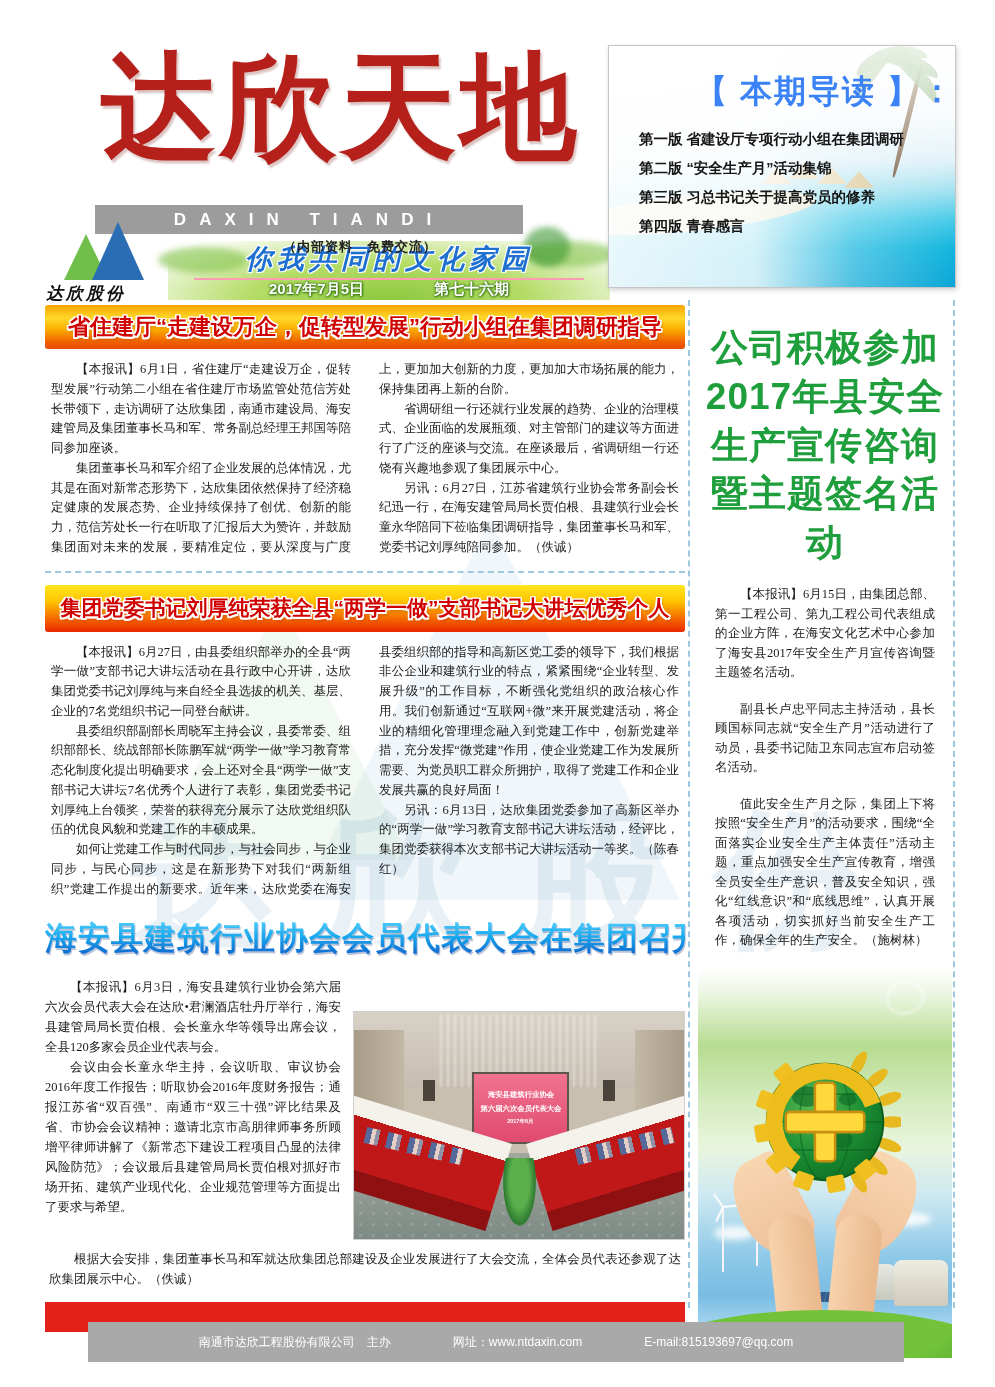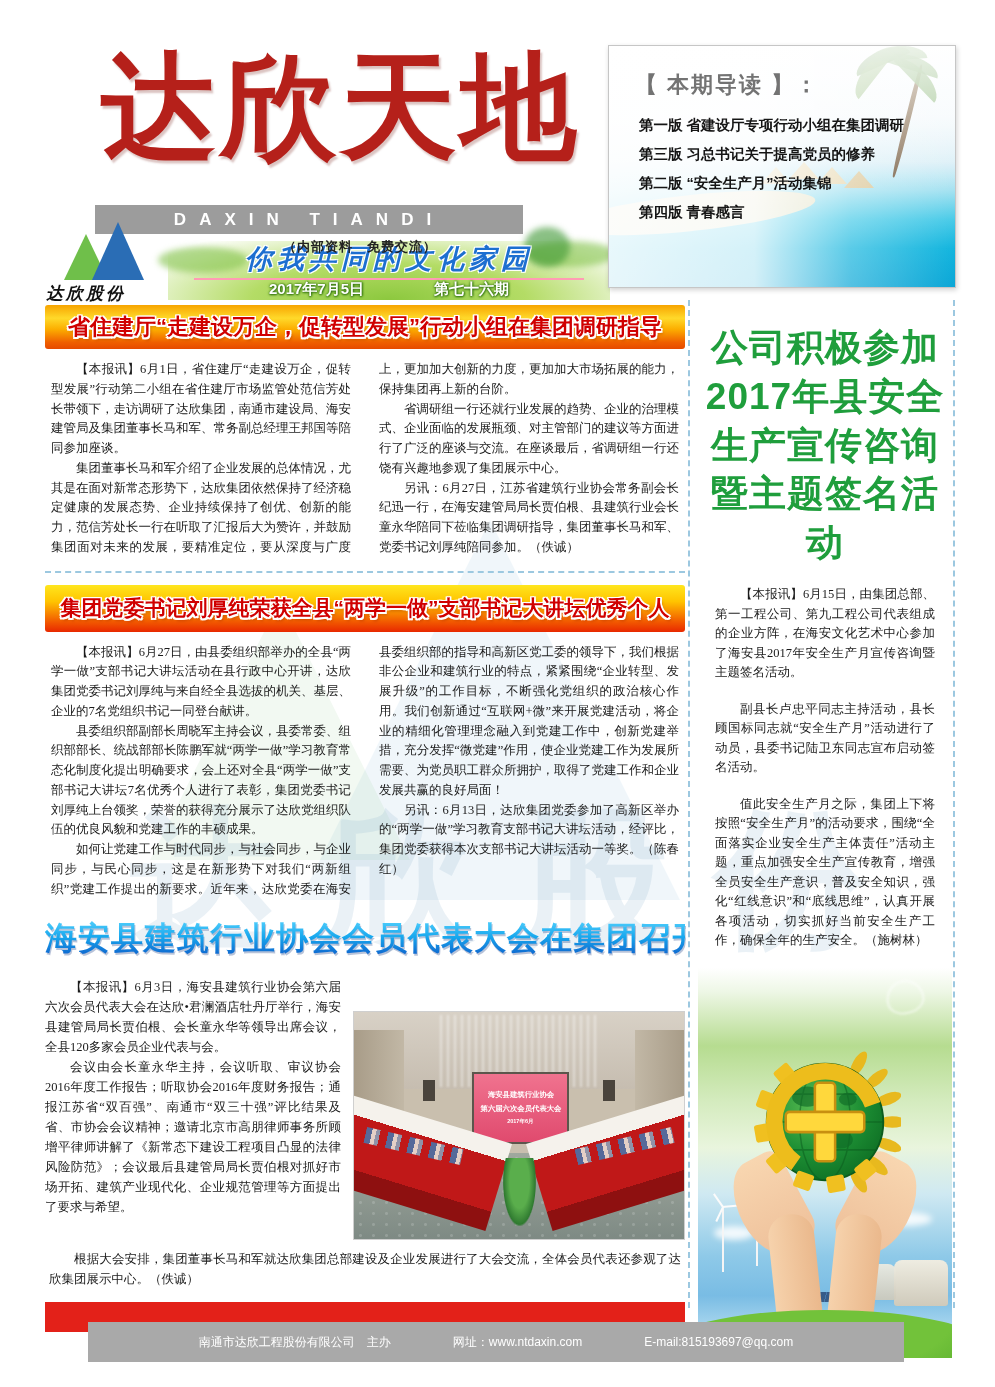--- a/index.html
+++ b/index.html
@@ -49,21 +49,21 @@
   .h1{left:44%;top:50%;} .h2{left:52%;top:48%;} .h3{left:60%;top:50%;} .h4{left:68%;top:52%;border-bottom-color:#dcc89a;}
   .bh-trunk{position:absolute;right:13%;top:7%;width:5px;height:48%;background:linear-gradient(#8a6a46,#6d5438);
     border-radius:40%;transform:rotate(14deg);}
   .bh-leaf{position:absolute;width:58px;height:14px;background:#7fae6a;border-radius:50% 50% 50% 50%/100% 100% 0 0;opacity:.85;}
   .l1{right:4%;top:4%;transform:rotate(18deg);} .l2{right:13%;top:2%;transform:rotate(-24deg);background:#6a9a52;}
   .l3{right:2%;top:10%;transform:rotate(46deg);} .l4{right:16%;top:8%;transform:rotate(-52deg);background:#86b268;}
   .l5{right:8%;top:0;transform:rotate(-4deg);}
   .bh-fade{position:absolute;inset:0;background:linear-gradient(90deg,rgba(255,255,255,.9) 0%,rgba(255,255,255,.82) 42%,rgba(255,255,255,.3) 70%,rgba(255,255,255,0) 100%),
     linear-gradient(180deg,rgba(255,255,255,.8) 0%,rgba(255,255,255,0) 60%);}
   .digest-title{position:relative;z-index:2;margin:24px 0 16px 26px;font-family:"Liberation Sans",sans-serif;
-    font-size:22px;font-weight:900;letter-spacing:2px;color:#737373;}
+    font-size:32px;font-weight:900;letter-spacing:2px;color:#3b82f6;text-align:right;}
   .digest-item{position:relative;z-index:2;margin:0 0 10px 30px;font-family:"Liberation Sans",sans-serif;
     font-size:14.5px;font-weight:bold;color:#151515;}
   
   .left-sec{position:absolute;left:45px;top:305px;width:640px;z-index:1;}
   .right-sec{position:absolute;left:698px;top:316px;width:254px;z-index:1;}
   .vdash-l{position:absolute;left:688px;top:300px;height:1008px;border-left:2px dashed #9cc8e0;z-index:1;}
   .vdash-r{position:absolute;left:953px;top:300px;height:1008px;border-left:2px dashed #9cc8e0;z-index:1;}
   
   .banner{height:44px;display:flex;align-items:center;justify-content:center;border-radius:3px;}
   .banner1{background:linear-gradient(180deg,#f7a400 0%,#ffd92a 30%,#fcae00 55%,#ef5f00 85%,#e64a00 100%);}
@@ -189,22 +189,22 @@
     <span class="bh-hut h4"></span>
     <div class="bh-trunk"></div>
     <span class="bh-leaf l1"></span>
     <span class="bh-leaf l2"></span>
     <span class="bh-leaf l3"></span>
     <span class="bh-leaf l4"></span>
     <span class="bh-leaf l5"></span>
     <div class="bh-fade"></div>
     <div class="digest-title">【 本期导读 】：</div>
     <div class="digest-item">第一版 省建设厅专项行动小组在集团调研</div>
+    <div class="digest-item">第二版 “安全生产月”活动集锦</div>
     <div class="digest-item">第三版 习总书记关于提高党员的修养</div>
-    <div class="digest-item">第二版 “安全生产月”活动集锦</div>
     <div class="digest-item">第四版 青春感言</div>
   </div>
 
   <div class="vdash-l"></div>
   <div class="vdash-r"></div>
 
   <div class="left-sec">
 
     <div class="banner banner1">
       <span>省住建厅“走建设万企，促转型发展”行动小组在集团调研指导</span>

